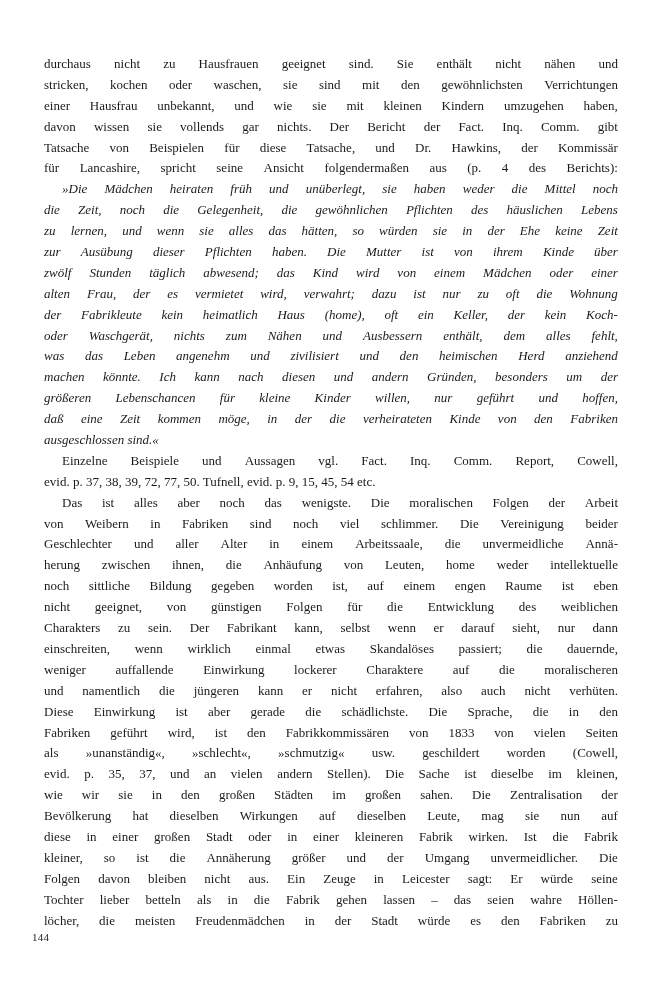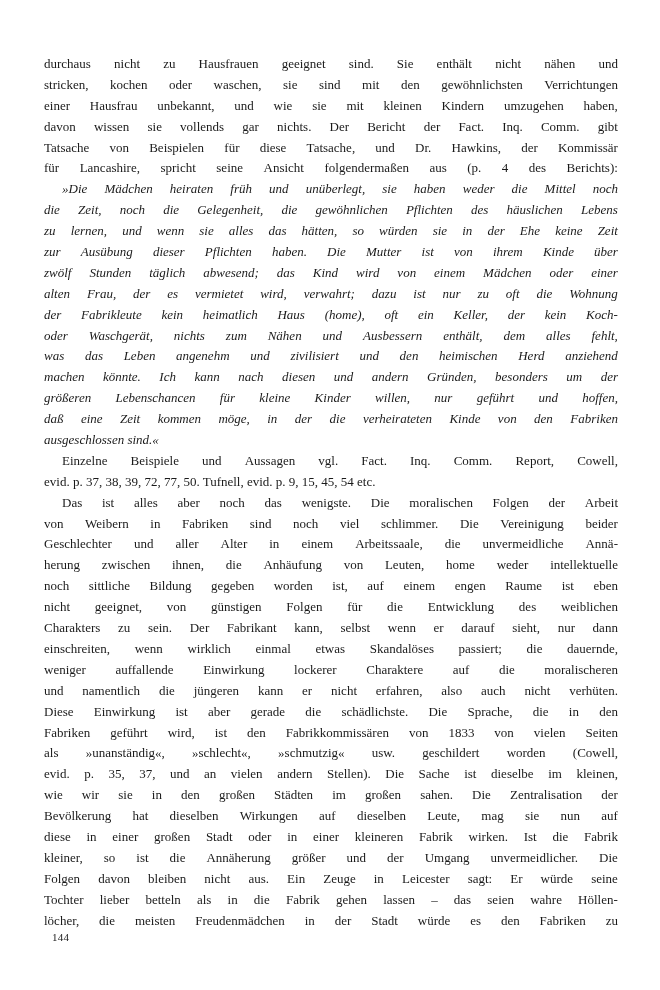--- a/index.html
+++ b/index.html
@@ -58,21 +58,21 @@
   }
   .line.indent-pad {
     padding-left: 18px;
     width: 556px;
   }
   .quote .line {
     font-style: italic;
   }
   .folio {
     position: absolute;
-    left: 52px;
+    left: 32px;
     top: 930px;
     font-size: 11px;
     line-height: 14px;
     color: #222;
     letter-spacing: 0.2px;
   }
 </style>
 </head>
 <body>
 

